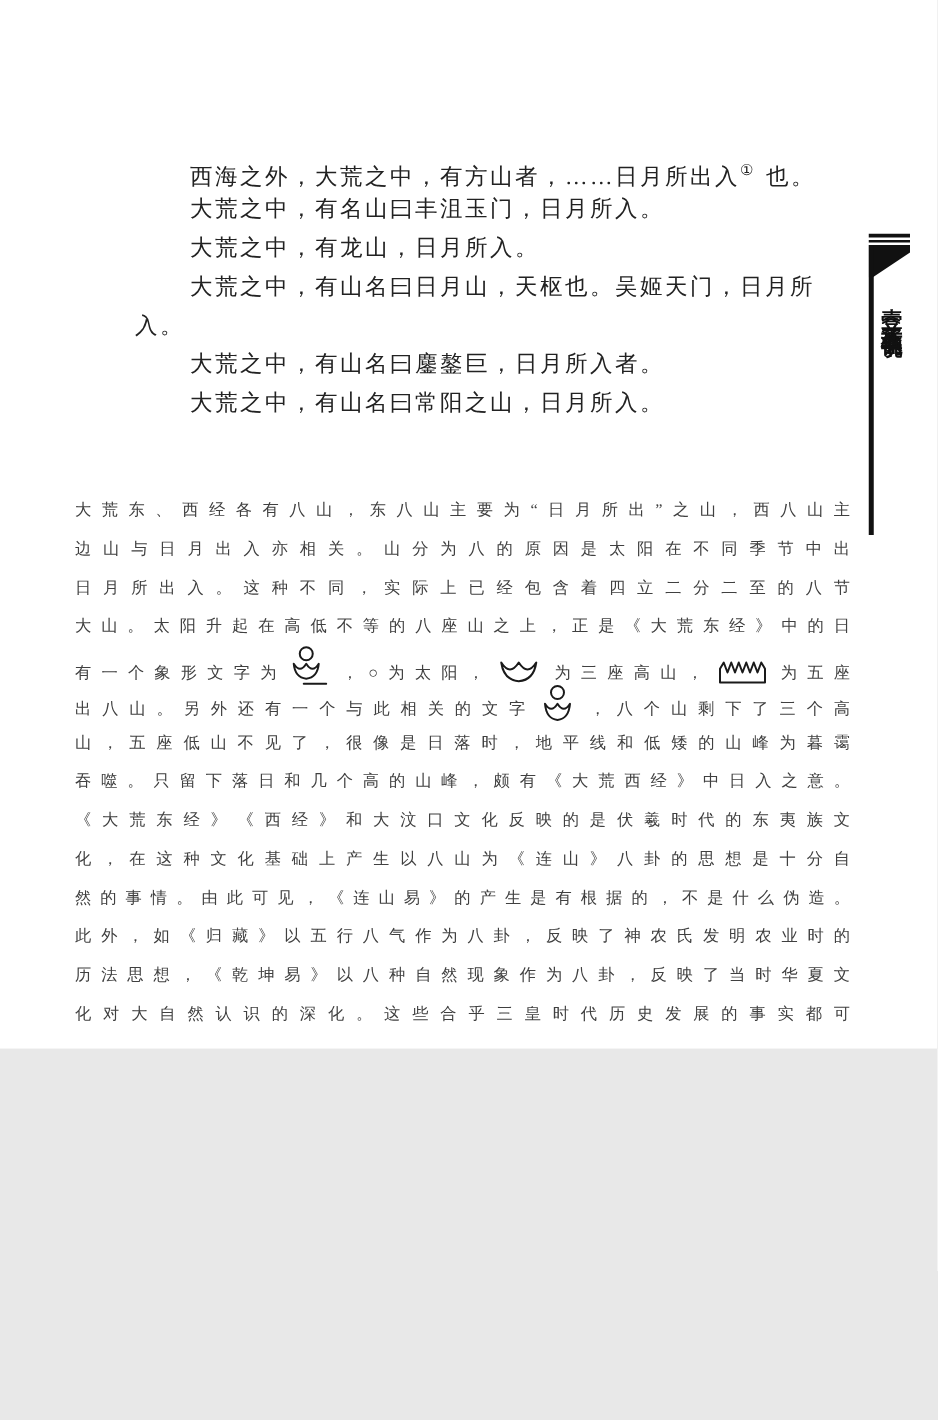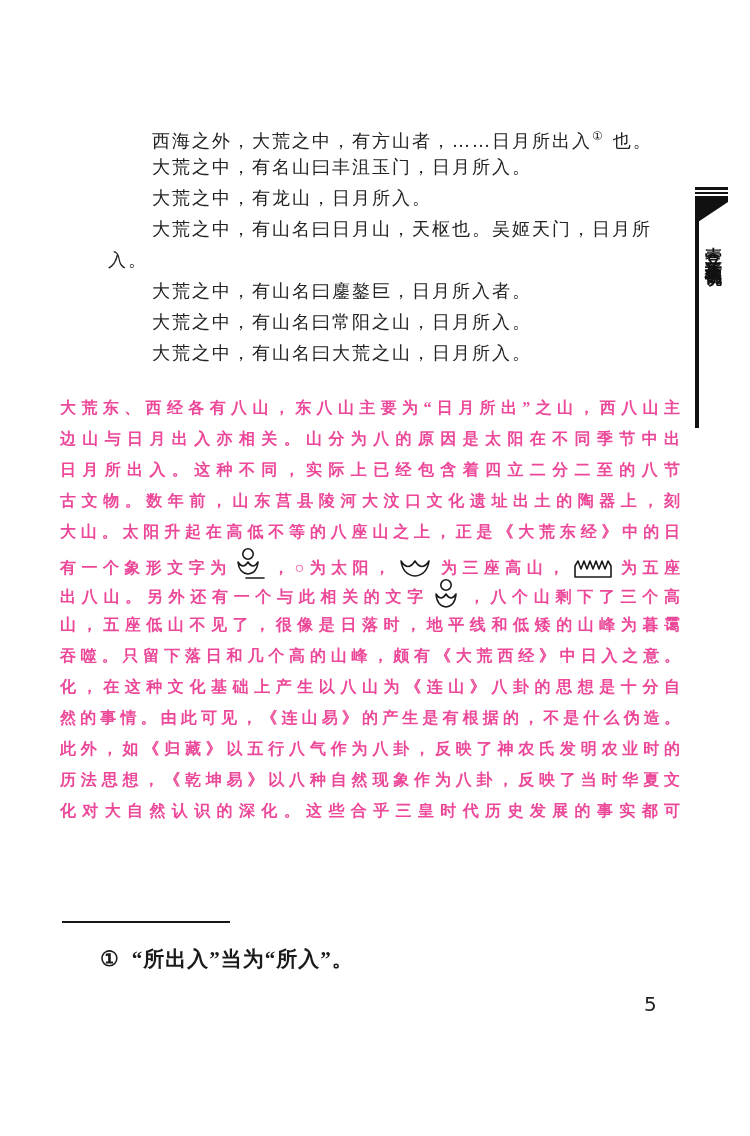--- a/index.html
+++ b/index.html
@@ -1,35 +1,35 @@
 <!DOCTYPE html>
 <html><head>
 <meta charset="utf-8">
 <style>
   html,body{margin:0;padding:0;background:#e8e8e8;}
   .page{
-    position:relative;width:750px;height:1136px;background:#ffffff;
+    position:relative;width:750px;height:839px;background:#ffffff;
     margin:0 auto;overflow:hidden;
     font-family:"Liberation Serif","DejaVu Serif",serif;
     color:#1a1a1a;
   }
   
   .quote{
     position:absolute;left:108px;top:121px;width:585px;
     font-size:18px;line-height:31px;letter-spacing:2px;color:#222;
     font-weight:400;
   }
   .qline{height:31px;white-space:nowrap;}
   .qline.indent{padding-left:44px;}
   .fnref{font-size:12px;vertical-align:7px;letter-spacing:0;}
   .q-post{margin-left:10px;}
   
   .body-text{
     position:absolute;left:60px;top:392px;width:620px;
-    font-size:16px;line-height:31px;font-weight:bold;color:#ec4899;
+    font-size:13px;line-height:31px;font-weight:normal;color:#404040;
   }
   .bline{height:31px;text-align:justify;text-align-last:justify;}
   .glyph{display:inline-block;vertical-align:-6px;margin:0 3px;}
   .glyph path,.glyph circle,.glyph polyline{fill:none;stroke:#1a1a1a;stroke-width:1.6;stroke-linejoin:round;stroke-linecap:round;}
   
   .side-rule1{position:absolute;left:695px;top:187px;width:33px;height:3px;background:#111;}
   .side-rule2{position:absolute;left:695px;top:192px;width:33px;height:2px;background:#111;}
   .side-wedge{position:absolute;left:695px;top:196px;}
   .side-bar{position:absolute;left:695px;top:196px;width:4px;height:232px;background:#111;}
   .side-label{
@@ -59,48 +59,47 @@
 <div class="page">
 
   <div class="quote">
     <div class="qline indent"><span>西海之外，大荒之中，有方山者，……日月所出入</span><sup class="fnref">①</sup><span class="q-post">也。</span></div>
     <div class="qline indent">大荒之中，有名山曰丰沮玉门，日月所入。</div>
     <div class="qline indent">大荒之中，有龙山，日月所入。</div>
     <div class="qline indent">大荒之中，有山名曰日月山，天枢也。吴姬天门，日月所</div>
     <div class="qline">入。</div>
     <div class="qline indent">大荒之中，有山名曰鏖鏊巨，日月所入者。</div>
     <div class="qline indent">大荒之中，有山名曰常阳之山，日月所入。</div>
-    <div class="qline indent">大荒之中，有山名曰大荒之山，日月所入。</div>
   </div>
 
   <div class="body-text">
     <div class="bline">大荒东、西经各有八山，东八山主要为“日月所出”之山，西八山主</div>
     <div class="bline">边山与日月出入亦相关。山分为八的原因是太阳在不同季节中出</div>
     <div class="bline">日月所出入。这种不同，实际上已经包含着四立二分二至的八节</div>
-    <div class="bline">古文物。数年前，山东莒县陵河大汶口文化遗址出土的陶器上，刻</div>
     <div class="bline">大山。太阳升起在高低不等的八座山之上，正是《大荒东经》中的日</div>
     <div class="bline">
       <span>有一个象形文字为</span><svg class="glyph" width="30" height="32" viewBox="0 0 30 32">
           <circle cx="13" cy="7" r="5.2"></circle>
           <path d="M3,15 Q8,23 13,15 Q18,23 23,15 Q22,26 13,27 Q4,26 3,15 Z"></path>
           <path d="M11,31 L29,31"></path>
         </svg><span>，○为太阳，</span><svg class="glyph" width="34" height="24" viewBox="0 0 34 24">
           <path d="M3,6 Q10,17 17,6 Q24,17 31,6 Q29,20 17,21 Q5,20 3,6 Z"></path>
         </svg><span>为三座高山，</span><svg class="glyph" width="40" height="24" viewBox="0 0 40 24">
           <path d="M2,22 L2,11 L5,6 L8,14 L11,6 L14,14 L17,6 L20,14 L23,6 L26,14 L29,6 L32,14 L35,6 L38,11 L38,22 Z"></path>
         </svg><span>为五座</span>
     </div>
     <div class="bline">
       <span>出八山。另外还有一个与此相关的文字</span><svg class="glyph" width="28" height="30" viewBox="0 0 28 30">
           <circle cx="14" cy="7" r="5.2"></circle>
           <path d="M4,16 Q9,24 14,16 Q19,24 24,16 Q23,28 14,29 Q5,28 4,16 Z"></path>
         </svg><span>，八个山剩下了三个高</span>
     </div>
     <div class="bline">山，五座低山不见了，很像是日落时，地平线和低矮的山峰为暮霭</div>
     <div class="bline">吞噬。只留下落日和几个高的山峰，颇有《大荒西经》中日入之意。</div>
+    <div class="bline">《大荒东经》《西经》和大汶口文化反映的是伏羲时代的东夷族文</div>
     <div class="bline">化，在这种文化基础上产生以八山为《连山》八卦的思想是十分自</div>
     <div class="bline">然的事情。由此可见，《连山易》的产生是有根据的，不是什么伪造。</div>
     <div class="bline">此外，如《归藏》以五行八气作为八卦，反映了神农氏发明农业时的</div>
     <div class="bline">历法思想，《乾坤易》以八种自然现象作为八卦，反映了当时华夏文</div>
     <div class="bline">化对大自然认识的深化。这些合乎三皇时代历史发展的事实都可</div>
   </div>
 
   <div class="side-rule1"></div>
   <div class="side-rule2"></div>
   <svg class="side-wedge" width="33" height="26" viewBox="0 0 33 26">

